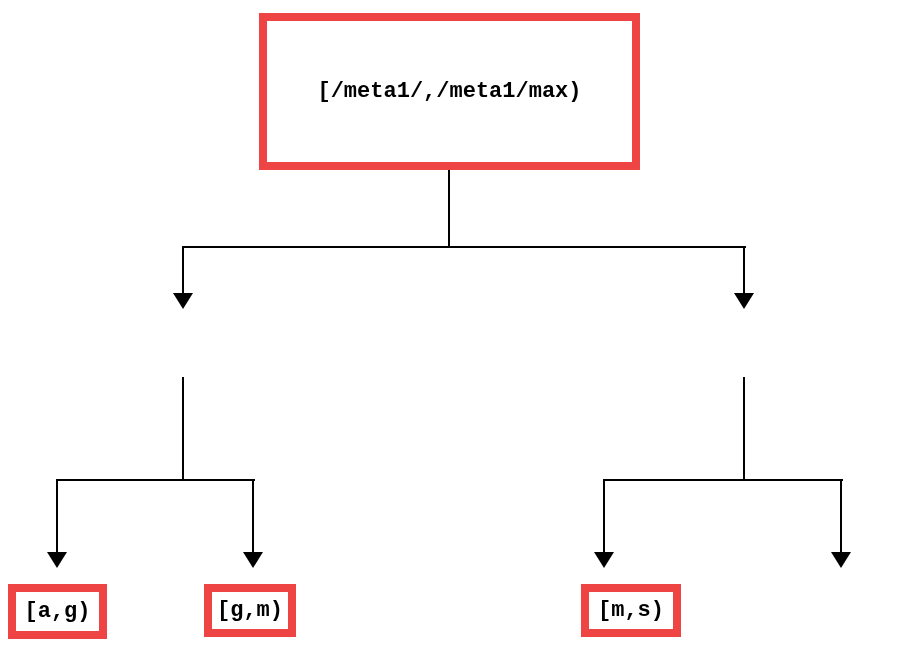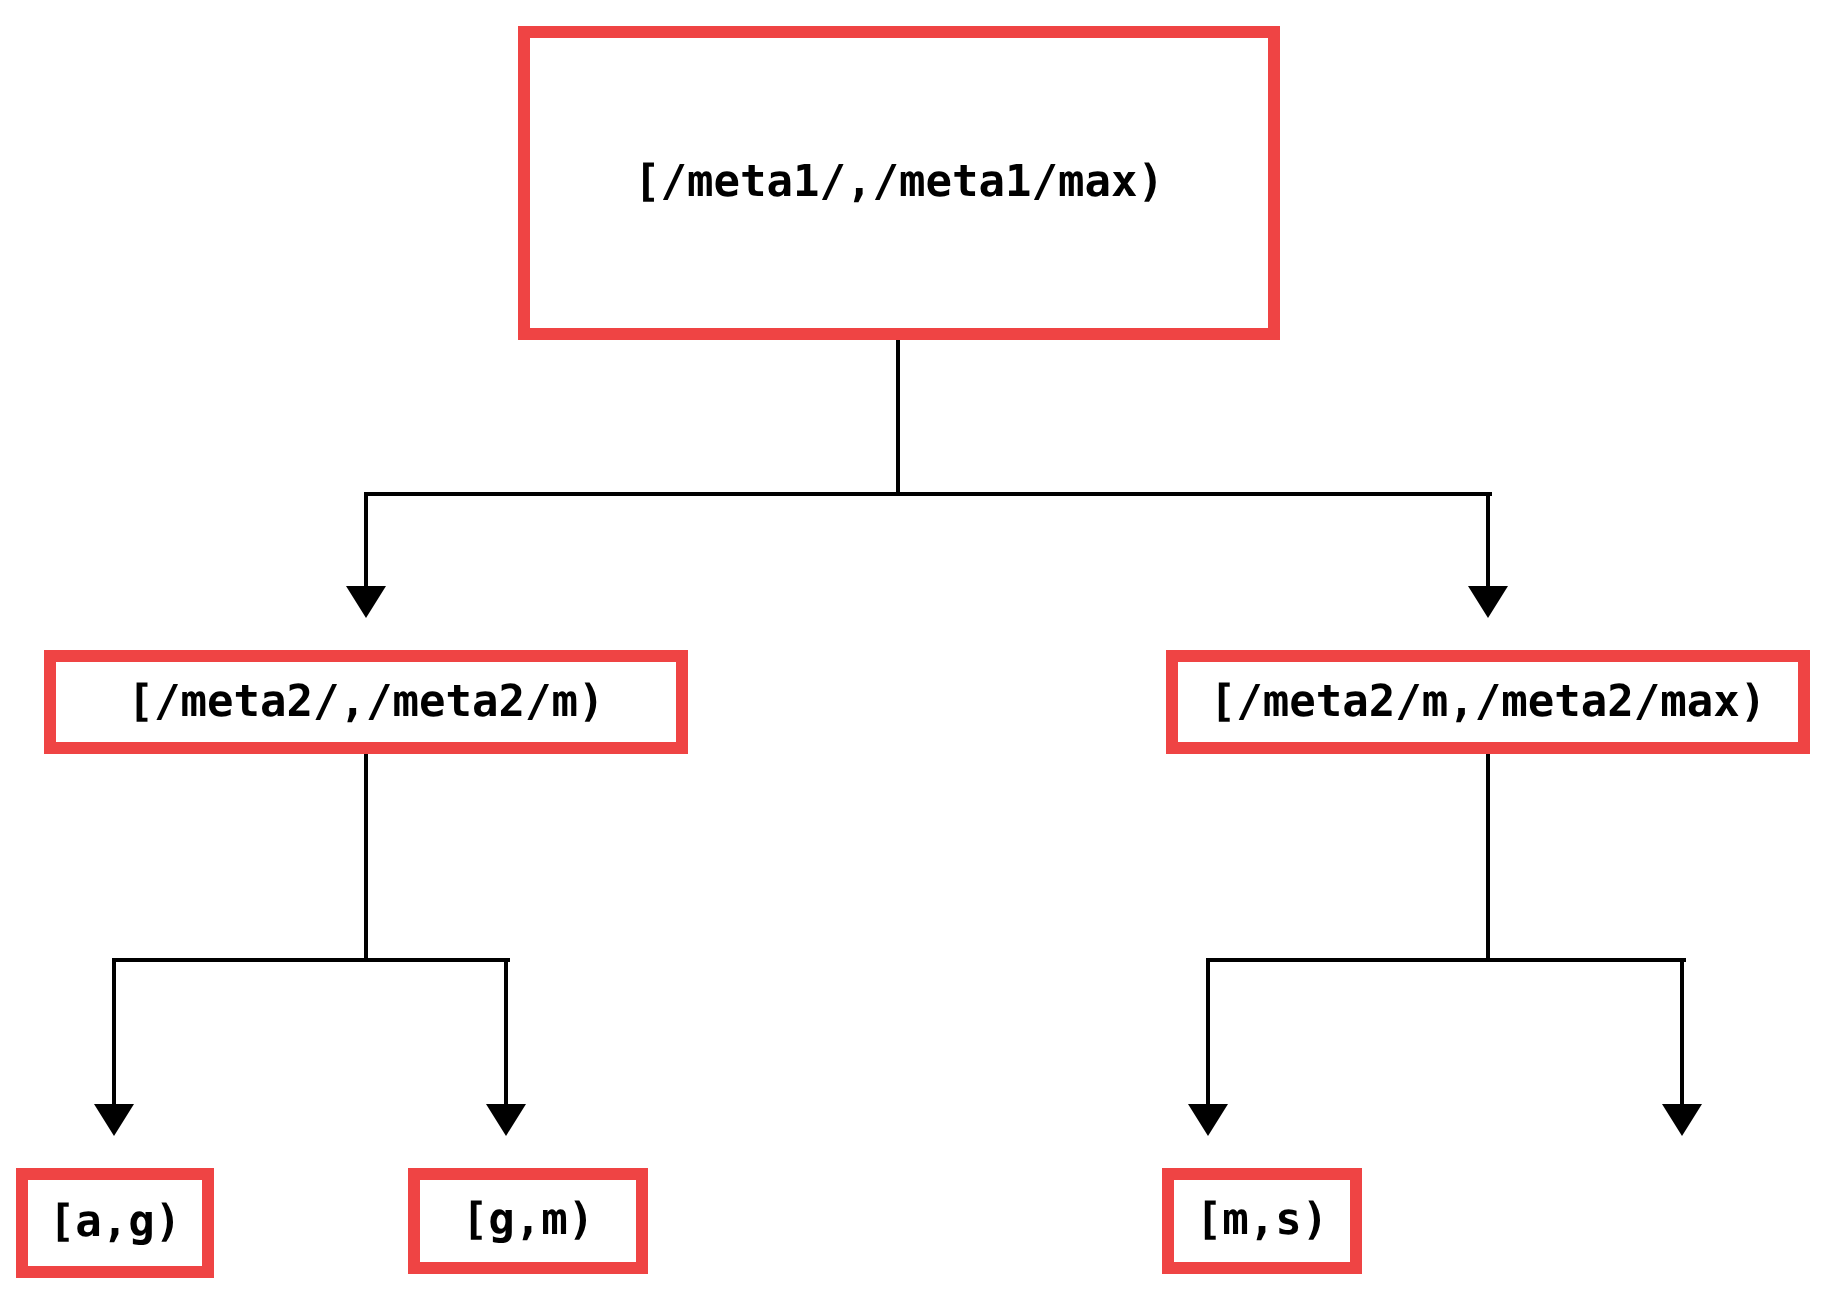--- a/index.html
+++ b/index.html
@@ -11,25 +11,26 @@
     position: relative;
     width: 912px;
     height: 652px;
     background: #ffffff;
     font-family: "DejaVu Sans Mono", "Liberation Mono", monospace;
     overflow: hidden;
   }
   .box {
     position: absolute;
     box-sizing: border-box;
-    border: 6px solid #ef4444;
+    border: 8px solid #ef4444;
     background: #ffffff;
     display: flex;
     align-items: center;
     justify-content: center;
+    font-family: Liberation Mono, monospace;
   }
   .box .label {
     font-size: 22px;
     font-weight: bold;
     color: #000000;
     white-space: nowrap;
     letter-spacing: 0;
   }
   .vline {
     position: absolute;
@@ -48,21 +49,21 @@
     border-left: 10px solid transparent;
     border-right: 10px solid transparent;
     border-top: 16px solid #000000;
   }
 
   
   .node-root      { left: 259px; top: 13px;  width: 381px; height: 157px; }
   .node-meta2-low { left: 22px;  top: 325px; width: 322px; height: 52px; }
   .node-meta2-high{ left: 583px; top: 325px; width: 322px; height: 52px; }
   .node-leaf-ag   { left: 8px;   top: 584px; width: 99px;  height: 55px; }
-  .node-leaf-gm   { left: 204px; top: 584px; width: 120px;  height: 53px; align-items: center; }
+  .node-leaf-gm   { left: 204px; top: 584px; width: 92px;  height: 53px; align-items: center; }
   .node-leaf-ms   { left: 554px; top: 584px; width: 100px; height: 53px; margin-left: 27px; }
   .node-leaf-smax { left: 777px; top: 584px; width: 128px; height: 53px; }
 
   
   .conn-root-stem        { left: 448px; top: 170px; height: 77px; }
   .conn-l2-crossbar      { left: 182px; top: 246px; width: 564px; }
   .conn-l2-left-drop     { left: 182px; top: 246px; height: 47px; }
   .conn-l2-right-drop    { left: 743px; top: 246px; height: 47px; }
   .arrow-l2-left         { left: 173px; top: 293px; }
   .arrow-l2-right        { left: 734px; top: 293px; }
@@ -83,27 +84,21 @@
 </style>
 </head>
 <body>
 
 <div class="canvas">
 
   <div class="box node-root">
     <span class="label">[/meta1/,/meta1/max)</span>
   </div>
 
-  <div class="box node-meta2-low">
-    <span class="label">[/meta2/,/meta2/m)</span>
-  </div>
 
-  <div class="box node-meta2-high">
-    <span class="label">[/meta2/m,/meta2/max)</span>
-  </div>
 
   <div class="box node-leaf-ag">
     <span class="label">[a,g)</span>
   </div>
 
   <div class="box node-leaf-gm">
     <span class="label">[g,m)</span>
   </div>
 
   <div class="box node-leaf-ms">

